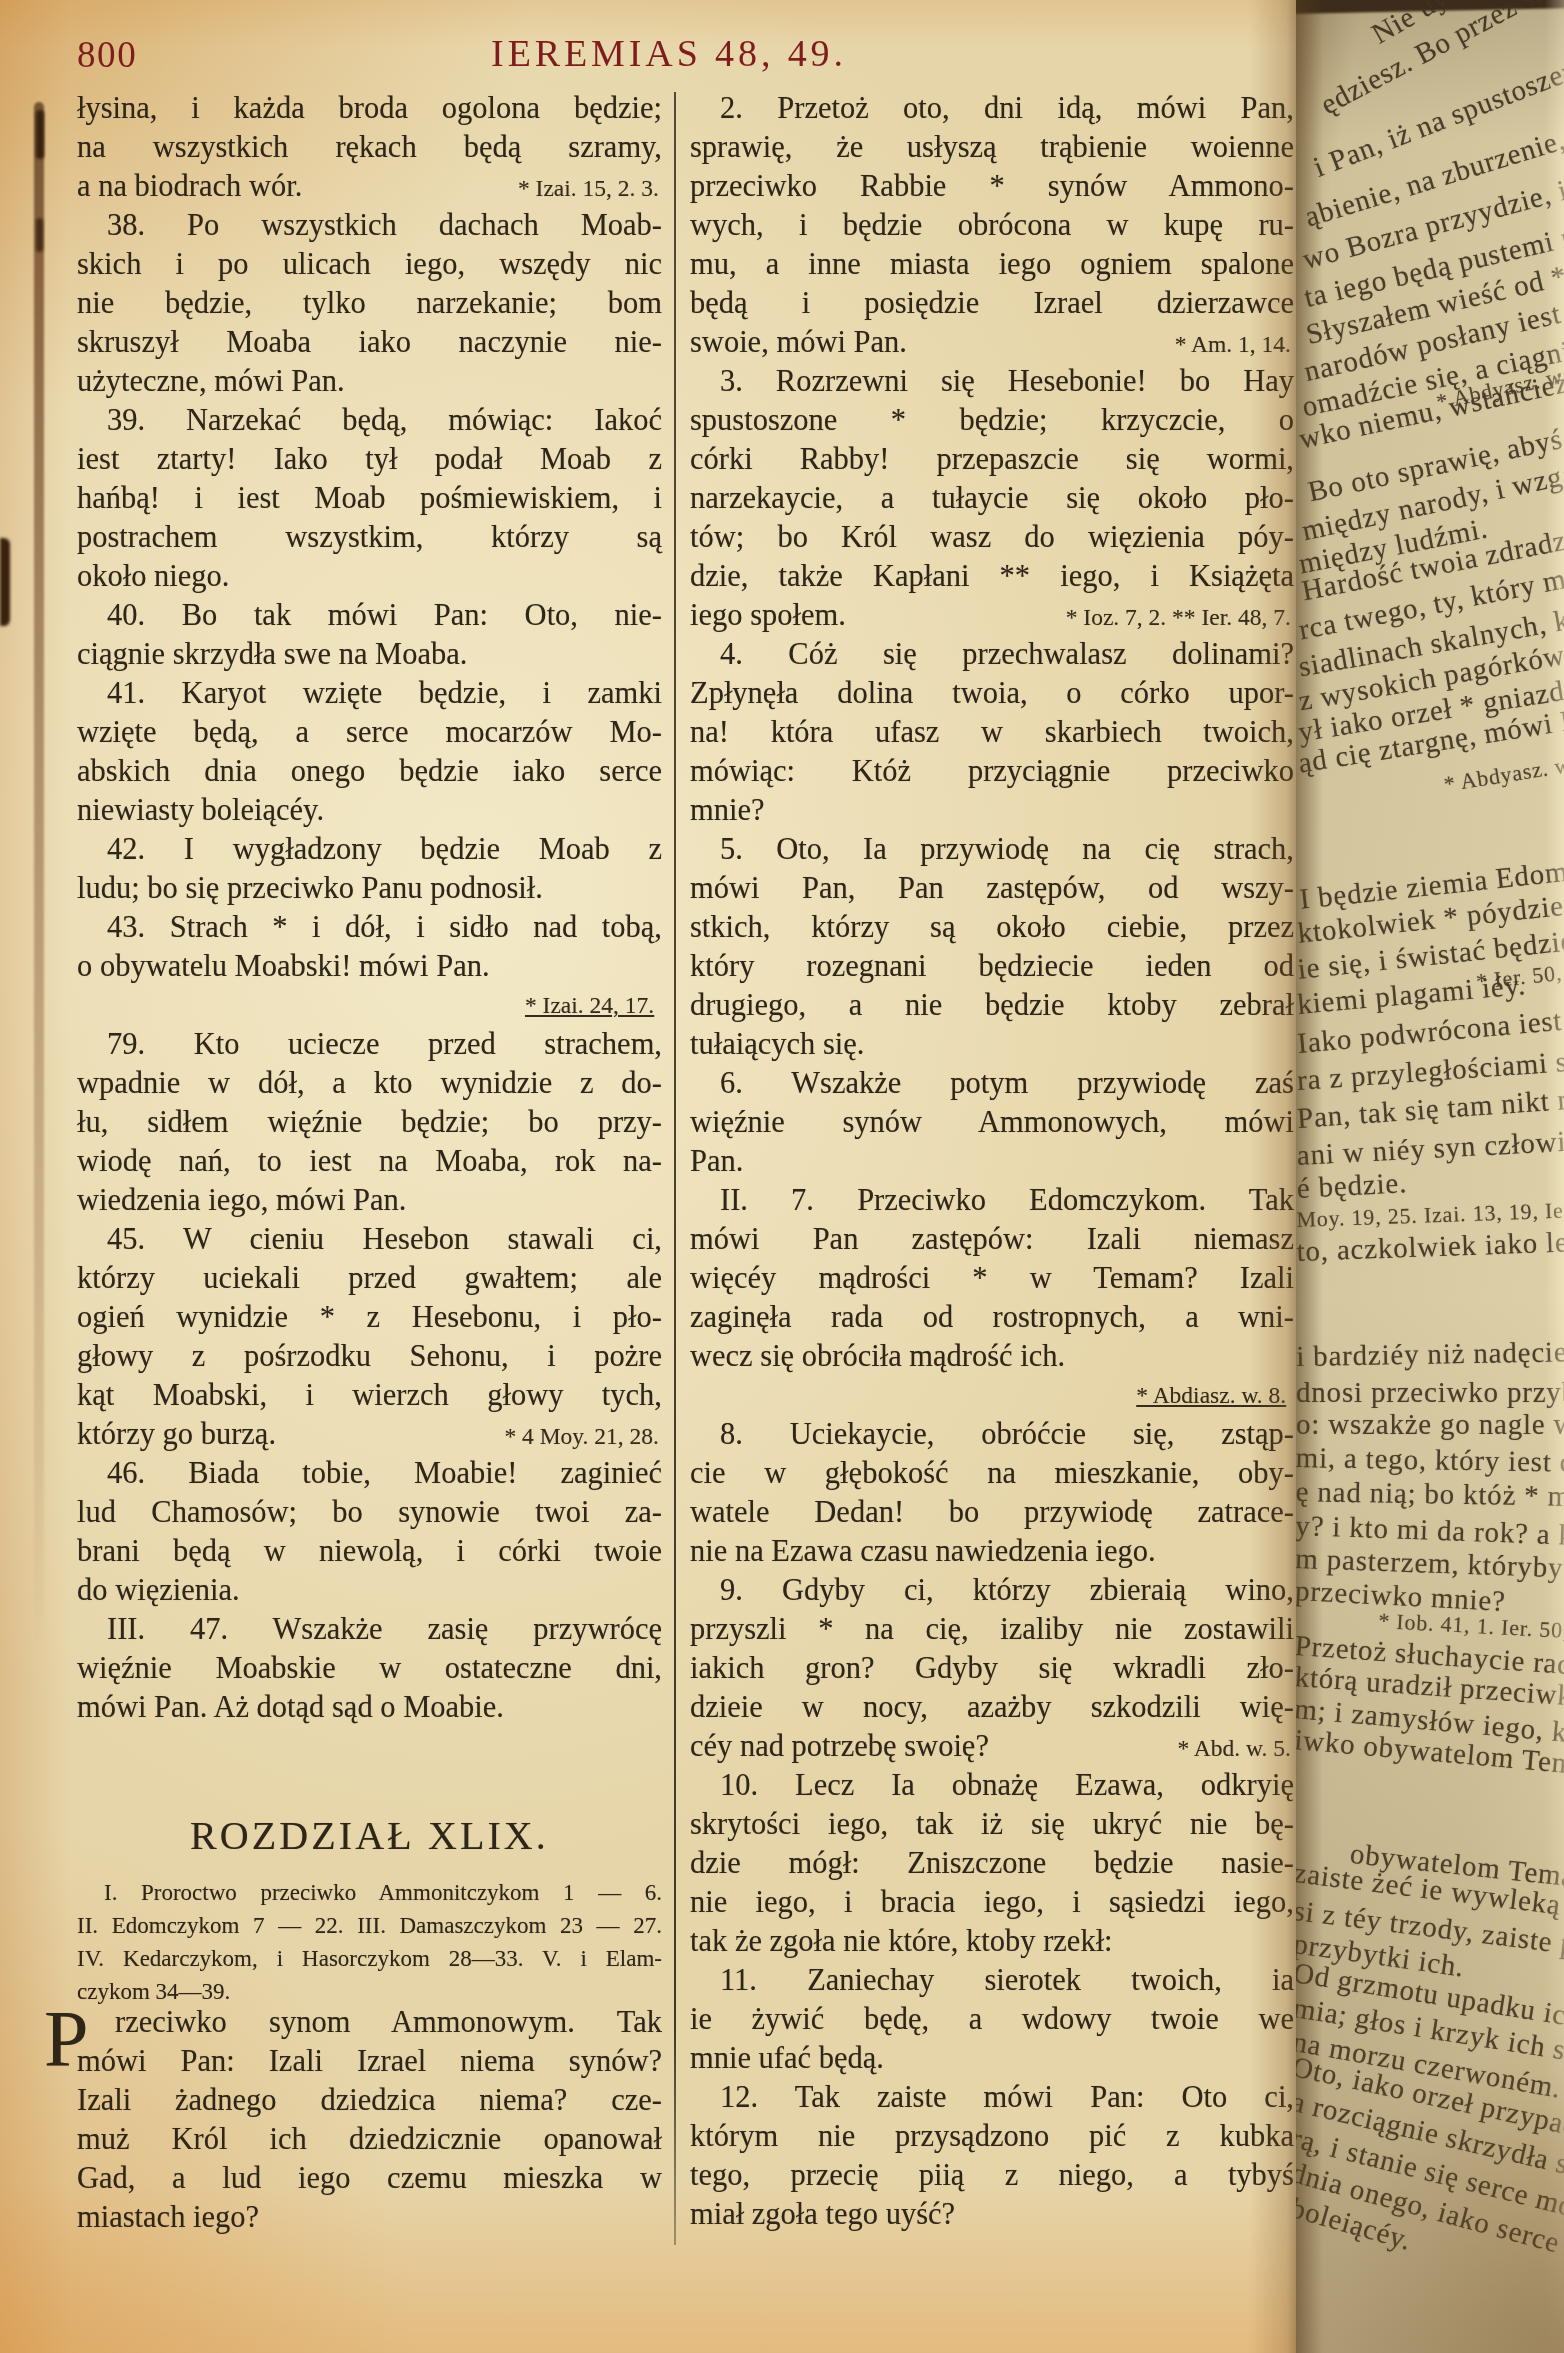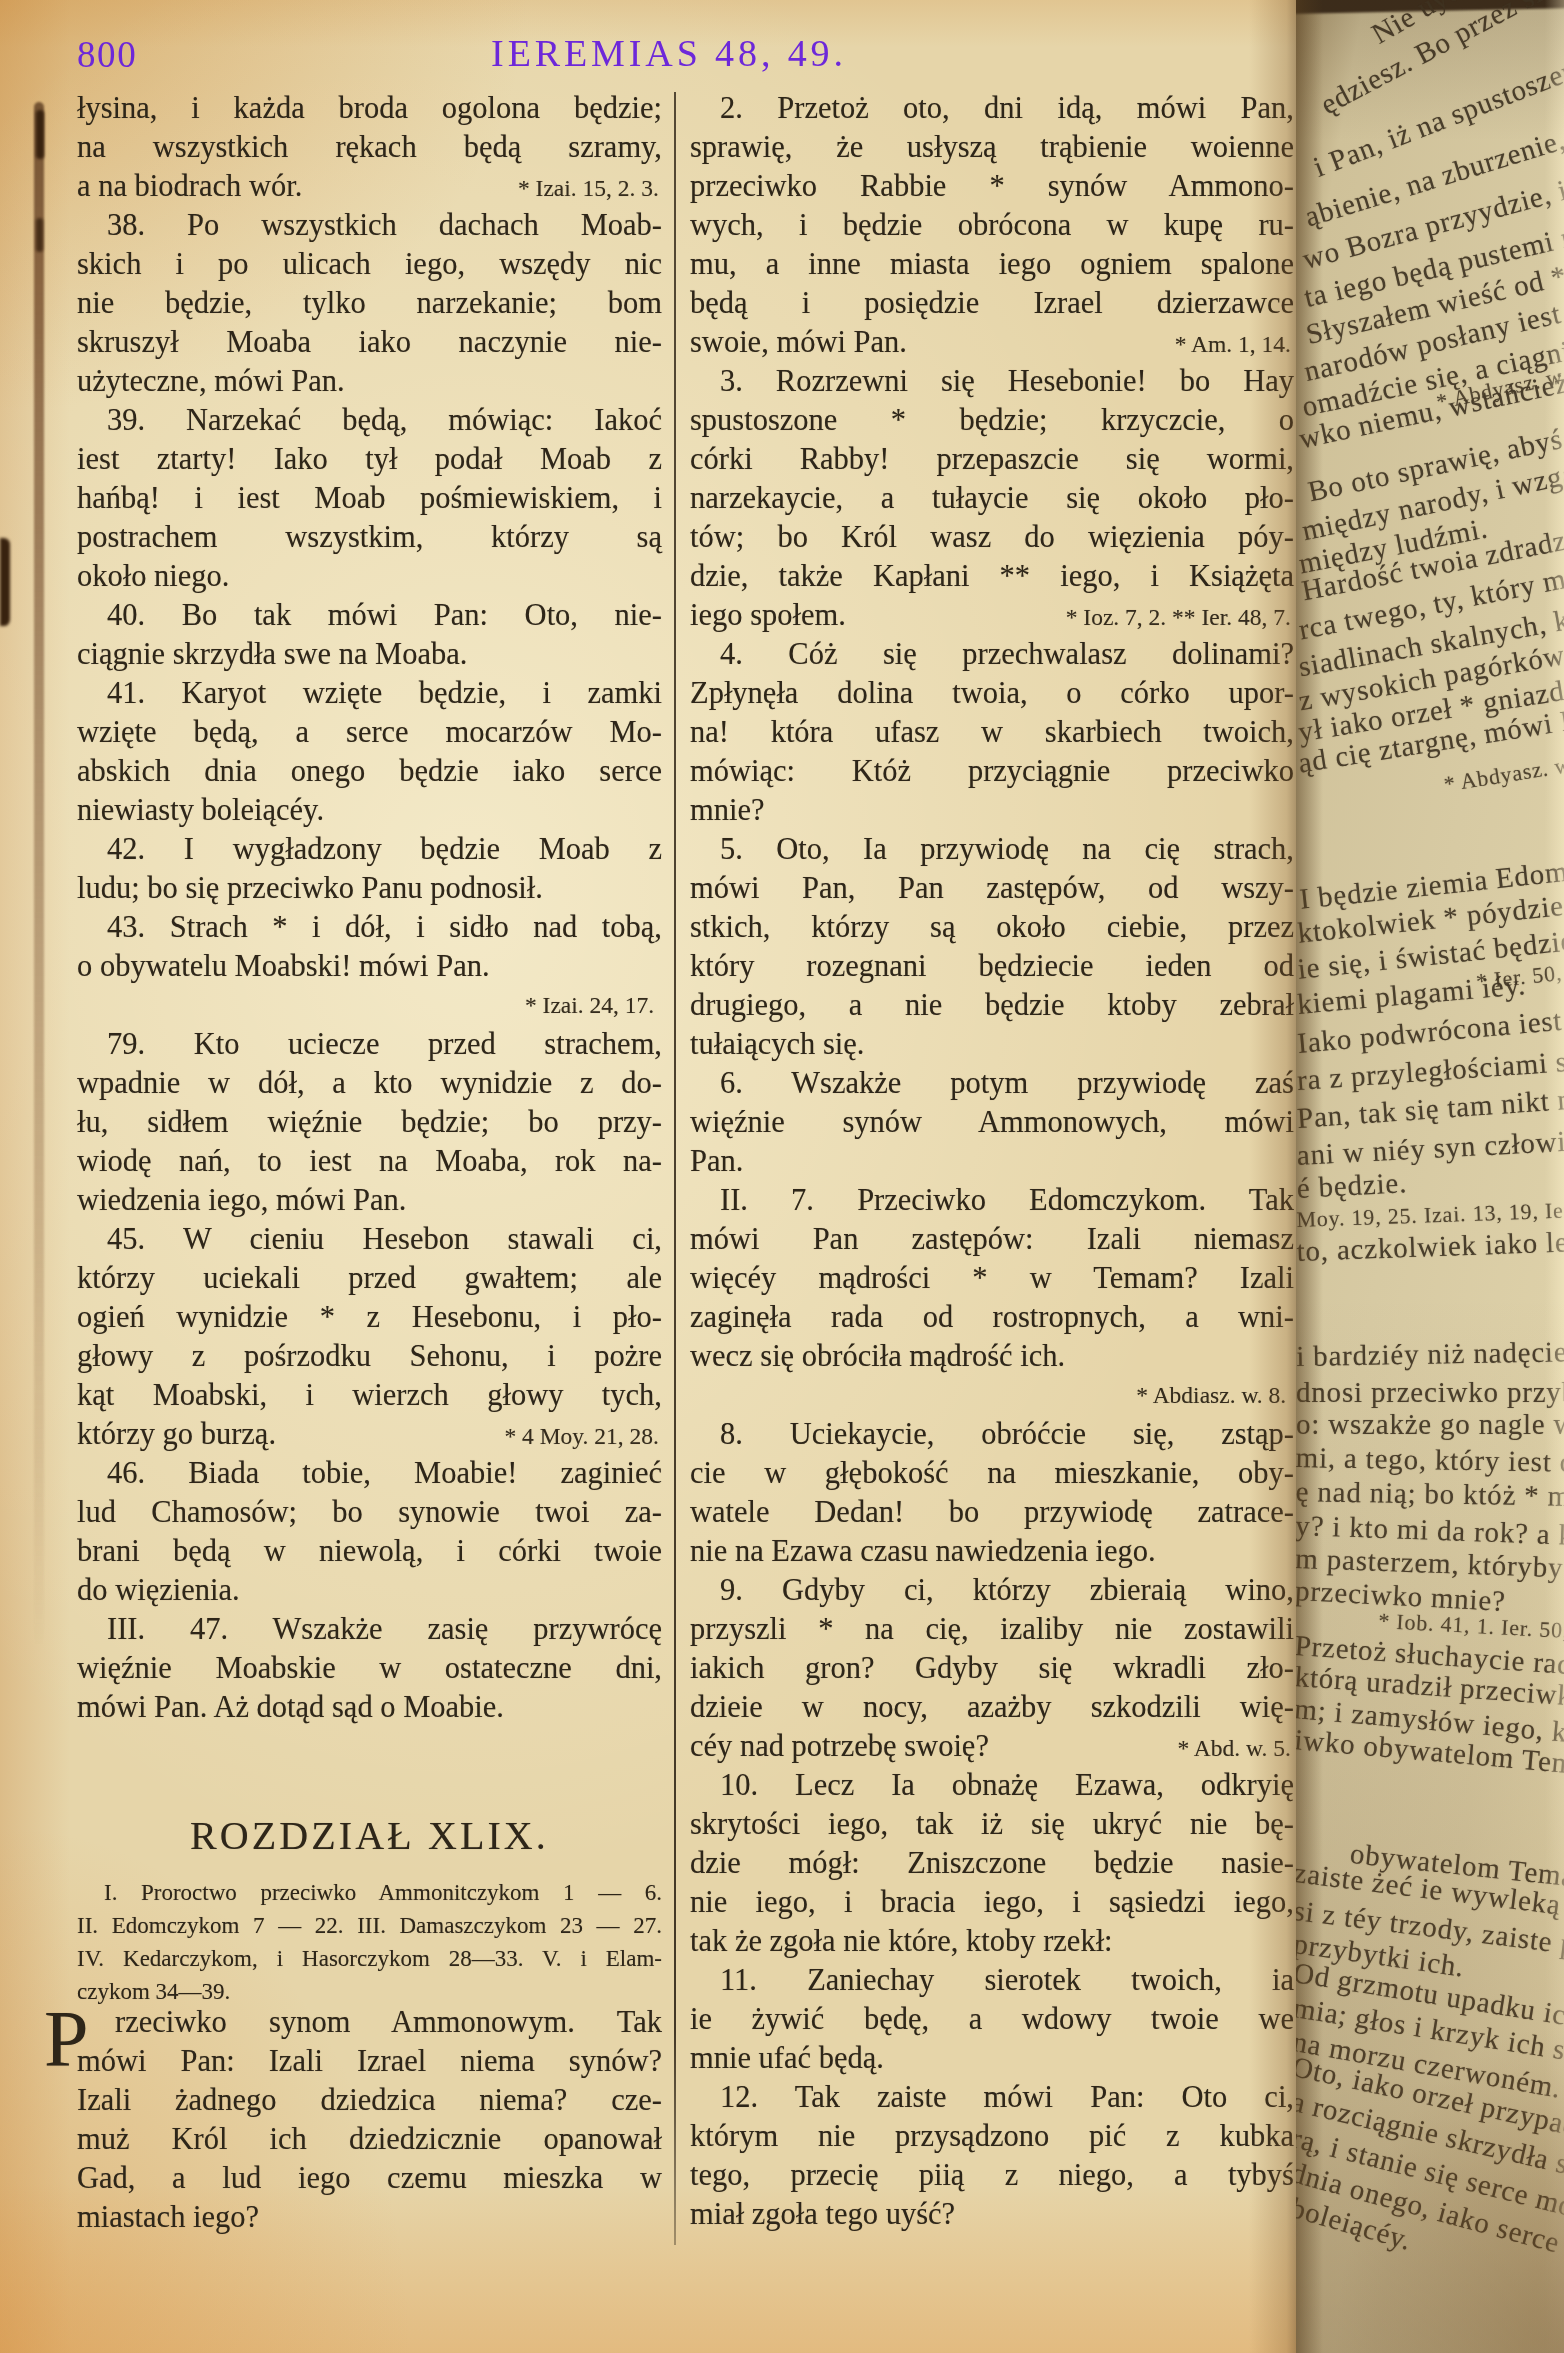--- a/index.html
+++ b/index.html
@@ -19,42 +19,42 @@
       linear-gradient(to bottom, rgba(210,150,75,0.25), rgba(210,150,75,0) 47px);
   }
   .gutter-shadow-left{position:absolute;left:34px;top:102px;width:10.2px;height:1549px;
     background:linear-gradient(180deg,#53341c 0%,#6d4526 12%,rgba(109,69,38,.65) 40%,rgba(120,76,40,.35) 72%,rgba(120,76,40,0) 100%);
     border-radius:6.3px;opacity:.75;filter:blur(0.8px);}
   .edge-mark{position:absolute;background:#38220f;filter:blur(1.6px);}
   .edge-mark.m1{left:0;top:538px;width:10.2px;height:88px;border-radius:0 6.3px 6.3px 0;}
   .edge-mark.m2{left:36px;top:110px;width:7.8px;height:49px;border-radius:4.7px;}
   .edge-mark.m3{left:36px;top:218px;width:7px;height:34px;border-radius:4.7px;opacity:.8;}
 
-  .ink{color:#6d28d9;}
+  .ink{color:#7f1d1d;}
   
   .page-number{position:absolute;left:77px;top:33px;font-size:37px;letter-spacing:1.6px;}
   .page-title{position:absolute;left:43px;top:31px;width:1252px;text-align:center;
     font-size:38px;letter-spacing:3.9px;}
 
   
   .col-divider{position:absolute;left:674px;top:92px;width:2.3px;height:2153px;
     background:linear-gradient(180deg,rgba(58,47,31,.85),rgba(58,47,31,.95) 90%,rgba(58,47,31,.4));}
 
   
   .column{position:absolute;top:89px;}
   .column.left{left:77px;width:585px;}
   .column.right{left:690px;width:604px;}
   .line{height:39px;line-height:39px;font-size:30.5px;color:#2e2619;
     text-align:justify;text-align-last:justify;
     text-shadow:0 0 0.8px rgba(46,38,25,.35);}
   .line.indent{padding-left:30px;}
   .line.nj{text-align-last:left;}
   .line.withref{display:flex;justify-content:space-between;align-items:baseline;}
   .line .ref, .line.refline{font-size:23.5px;color:#352c1d;}
-  .line.refline{text-align-last:right;padding-right:7.8px;}
+  .line.refline{text-align-last:right;padding-right:7.8px;text-decoration:underline;}
   .line .ref{white-space:nowrap;padding-right:3.1px;}
 
   
   .chapter-heading{position:absolute;left:77px;top:1812px;width:585px;text-align:center;
     font-size:40px;letter-spacing:3.1px;color:#2e2619;text-shadow:0 0 0.8px rgba(46,38,25,.4);}
   .chapter-summary{position:absolute;left:77px;top:1876px;width:585px;}
   .chapter-summary .line{height:33px;line-height:33px;font-size:23px;}
   .chapter-summary .line.indent{padding-left:27px;}
 
   

